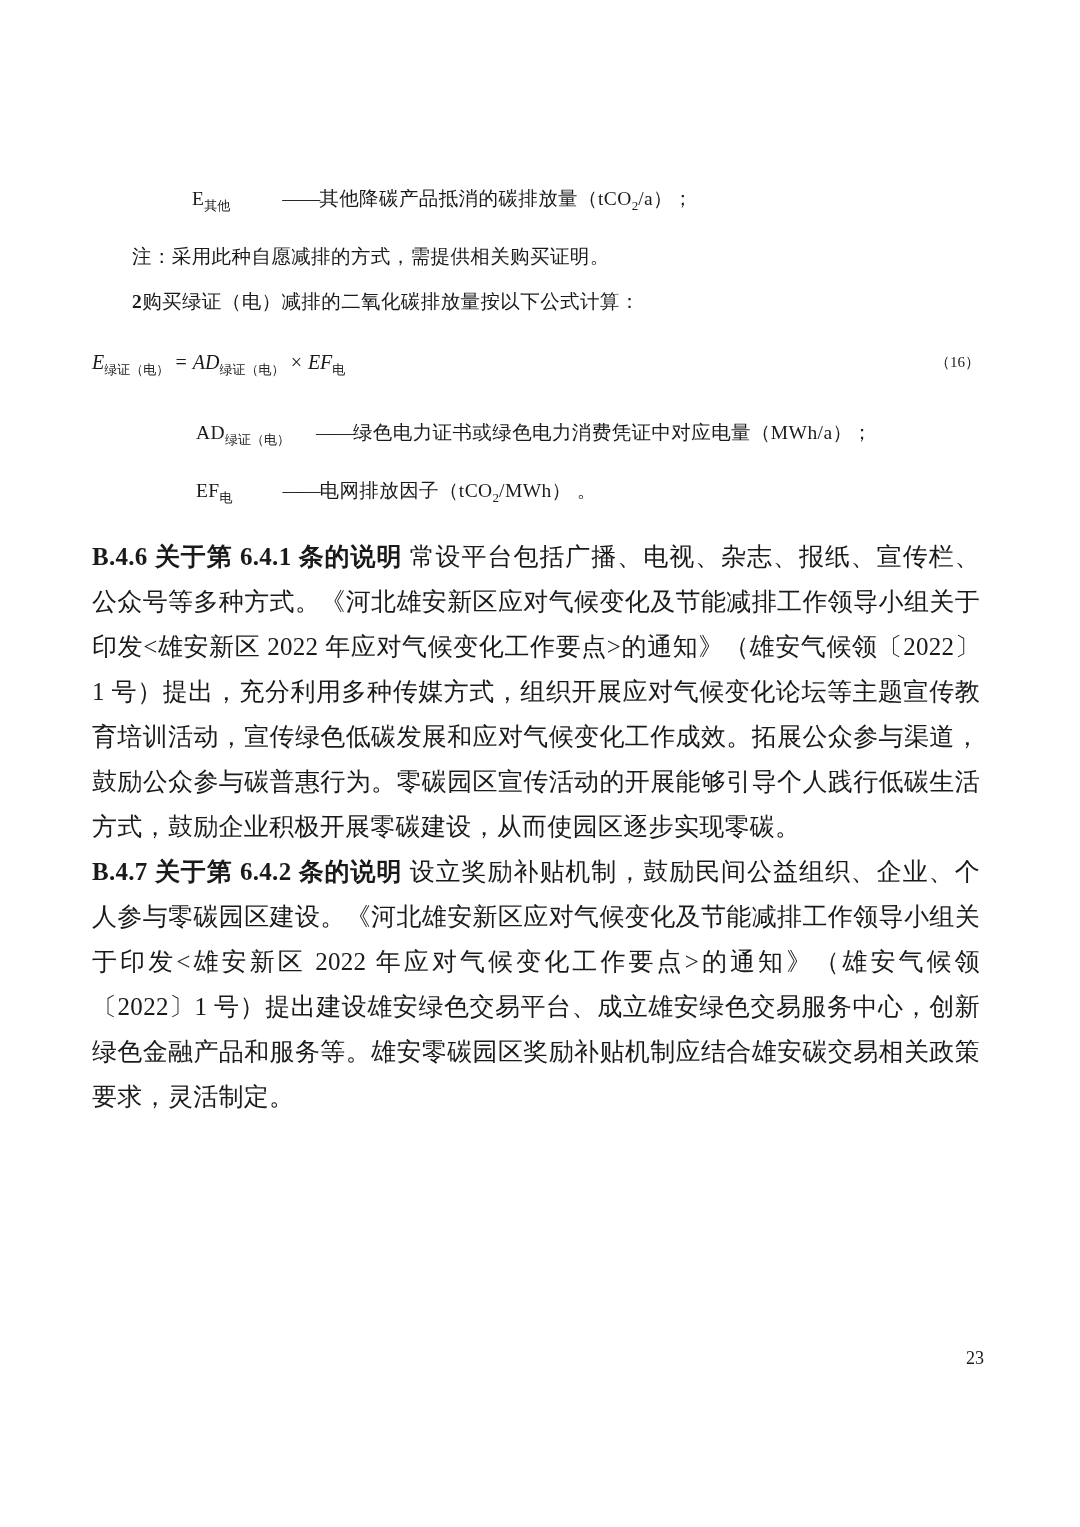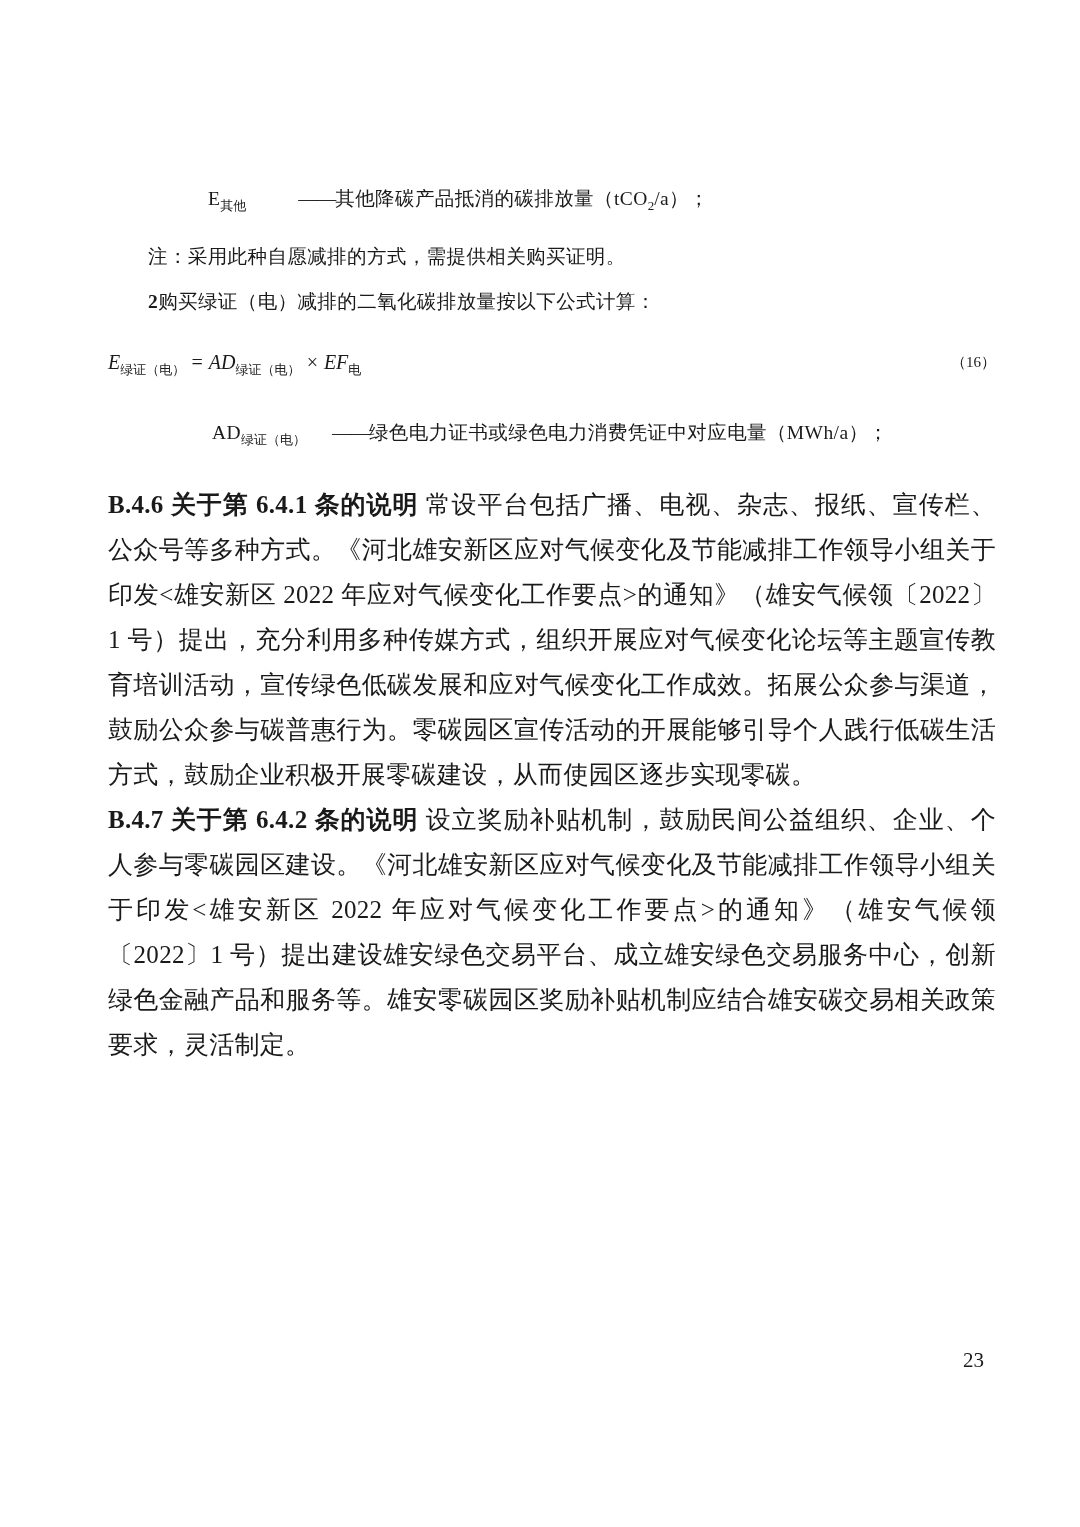--- a/index.html
+++ b/index.html
@@ -11,21 +11,21 @@
     position: relative;
     width: 1080px;
     height: 1527px;
     background: #ffffff;
     font-family: "Liberation Serif", "DejaVu Serif", serif;
     color: #1a1a1a;
     box-sizing: border-box;
   }
   .content {
     position: absolute;
-    left: 108px;
+    left: 92px;
     top: 176px;
     width: 888px;
   }
   .line {
     font-size: 19.5px;
     line-height: 45px;
     letter-spacing: 0.4px;
   }
   .indent-def {
     padding-left: 100px;
@@ -74,21 +74,21 @@
   }
   .num-b {
     font-weight: bold;
   }
   .gap-sm { height: 6px; }
   .gap-md { height: 14px; }
   .pagenum {
     position: absolute;
     right: 96px;
     top: 1348px;
-    font-size: 21px;
+    font-size: 18px;
     font-family: "Liberation Serif", "DejaVu Serif", serif;
   }
   .spacer-left { display: inline-block; width: 52px; }
 </style>
 </head>
 <body>
 
 <div class="page">
 
   <div class="content">
@@ -117,20 +117,23 @@
 
 
     <div class="gap-sm"></div>
 
     <div class="line" style="padding-left:104px">
       <span>AD</span><span class="sub">绿证（电）</span><span style="display:inline-block;width:26px"></span><span class="dash">——</span><span>绿色电力证书或绿色电力消费凭证中对应电量（MWh/a）；</span>
     </div>
 
     <div class="gap-sm"></div>
 
+    <div class="line" style="padding-left:104px">
+      <span>EF</span><span class="sub">电</span><span style="display:inline-block;width:50px"></span><span class="dash">——</span><span>电网排放因子（tCO</span><span class="sub">2</span><span>/MWh）   。</span>
+    </div>
 
     <div class="gap-md"></div>
 
 
     <div class="para">
       <span class="bold">B.4.6 关于第 6.4.1 条的说明</span> <span>常设平台包括广播、电视、杂志、报纸、宣传栏、公众号等多种方式。《河北雄安新区应对气候变化及节能减排工作领导小组关于印发&lt;雄安新区 2022 年应对气候变化工作要点&gt;的通知》（雄安气候领〔2022〕1 号）提出，充分利用多种传媒方式，组织开展应对气候变化论坛等主题宣传教育培训活动，宣传绿色低碳发展和应对气候变化工作成效。拓展公众参与渠道，鼓励公众参与碳普惠行为。零碳园区宣传活动的开展能够引导个人践行低碳生活方式，鼓励企业积极开展零碳建设，从而使园区逐步实现零碳。</span>
     </div>
 
     <div class="para">
       <span class="bold">B.4.7 关于第 6.4.2 条的说明</span> <span>设立奖励补贴机制，鼓励民间公益组织、企业、个人参与零碳园区建设。</span><span>《河北雄安新区应对气候变化及节能减排工作领导小组关于印发&lt;雄安新区 2022 年应对气候变化工作要点&gt;的通知》（雄安气候领〔2022〕1 号）提出建设雄安绿色交易平台、成立雄安绿色交易服务中心，创新绿色金融产品和服务等。雄安零碳园区奖励补贴机制应结合雄安碳交易相关政策要求，灵活制定。</span>

